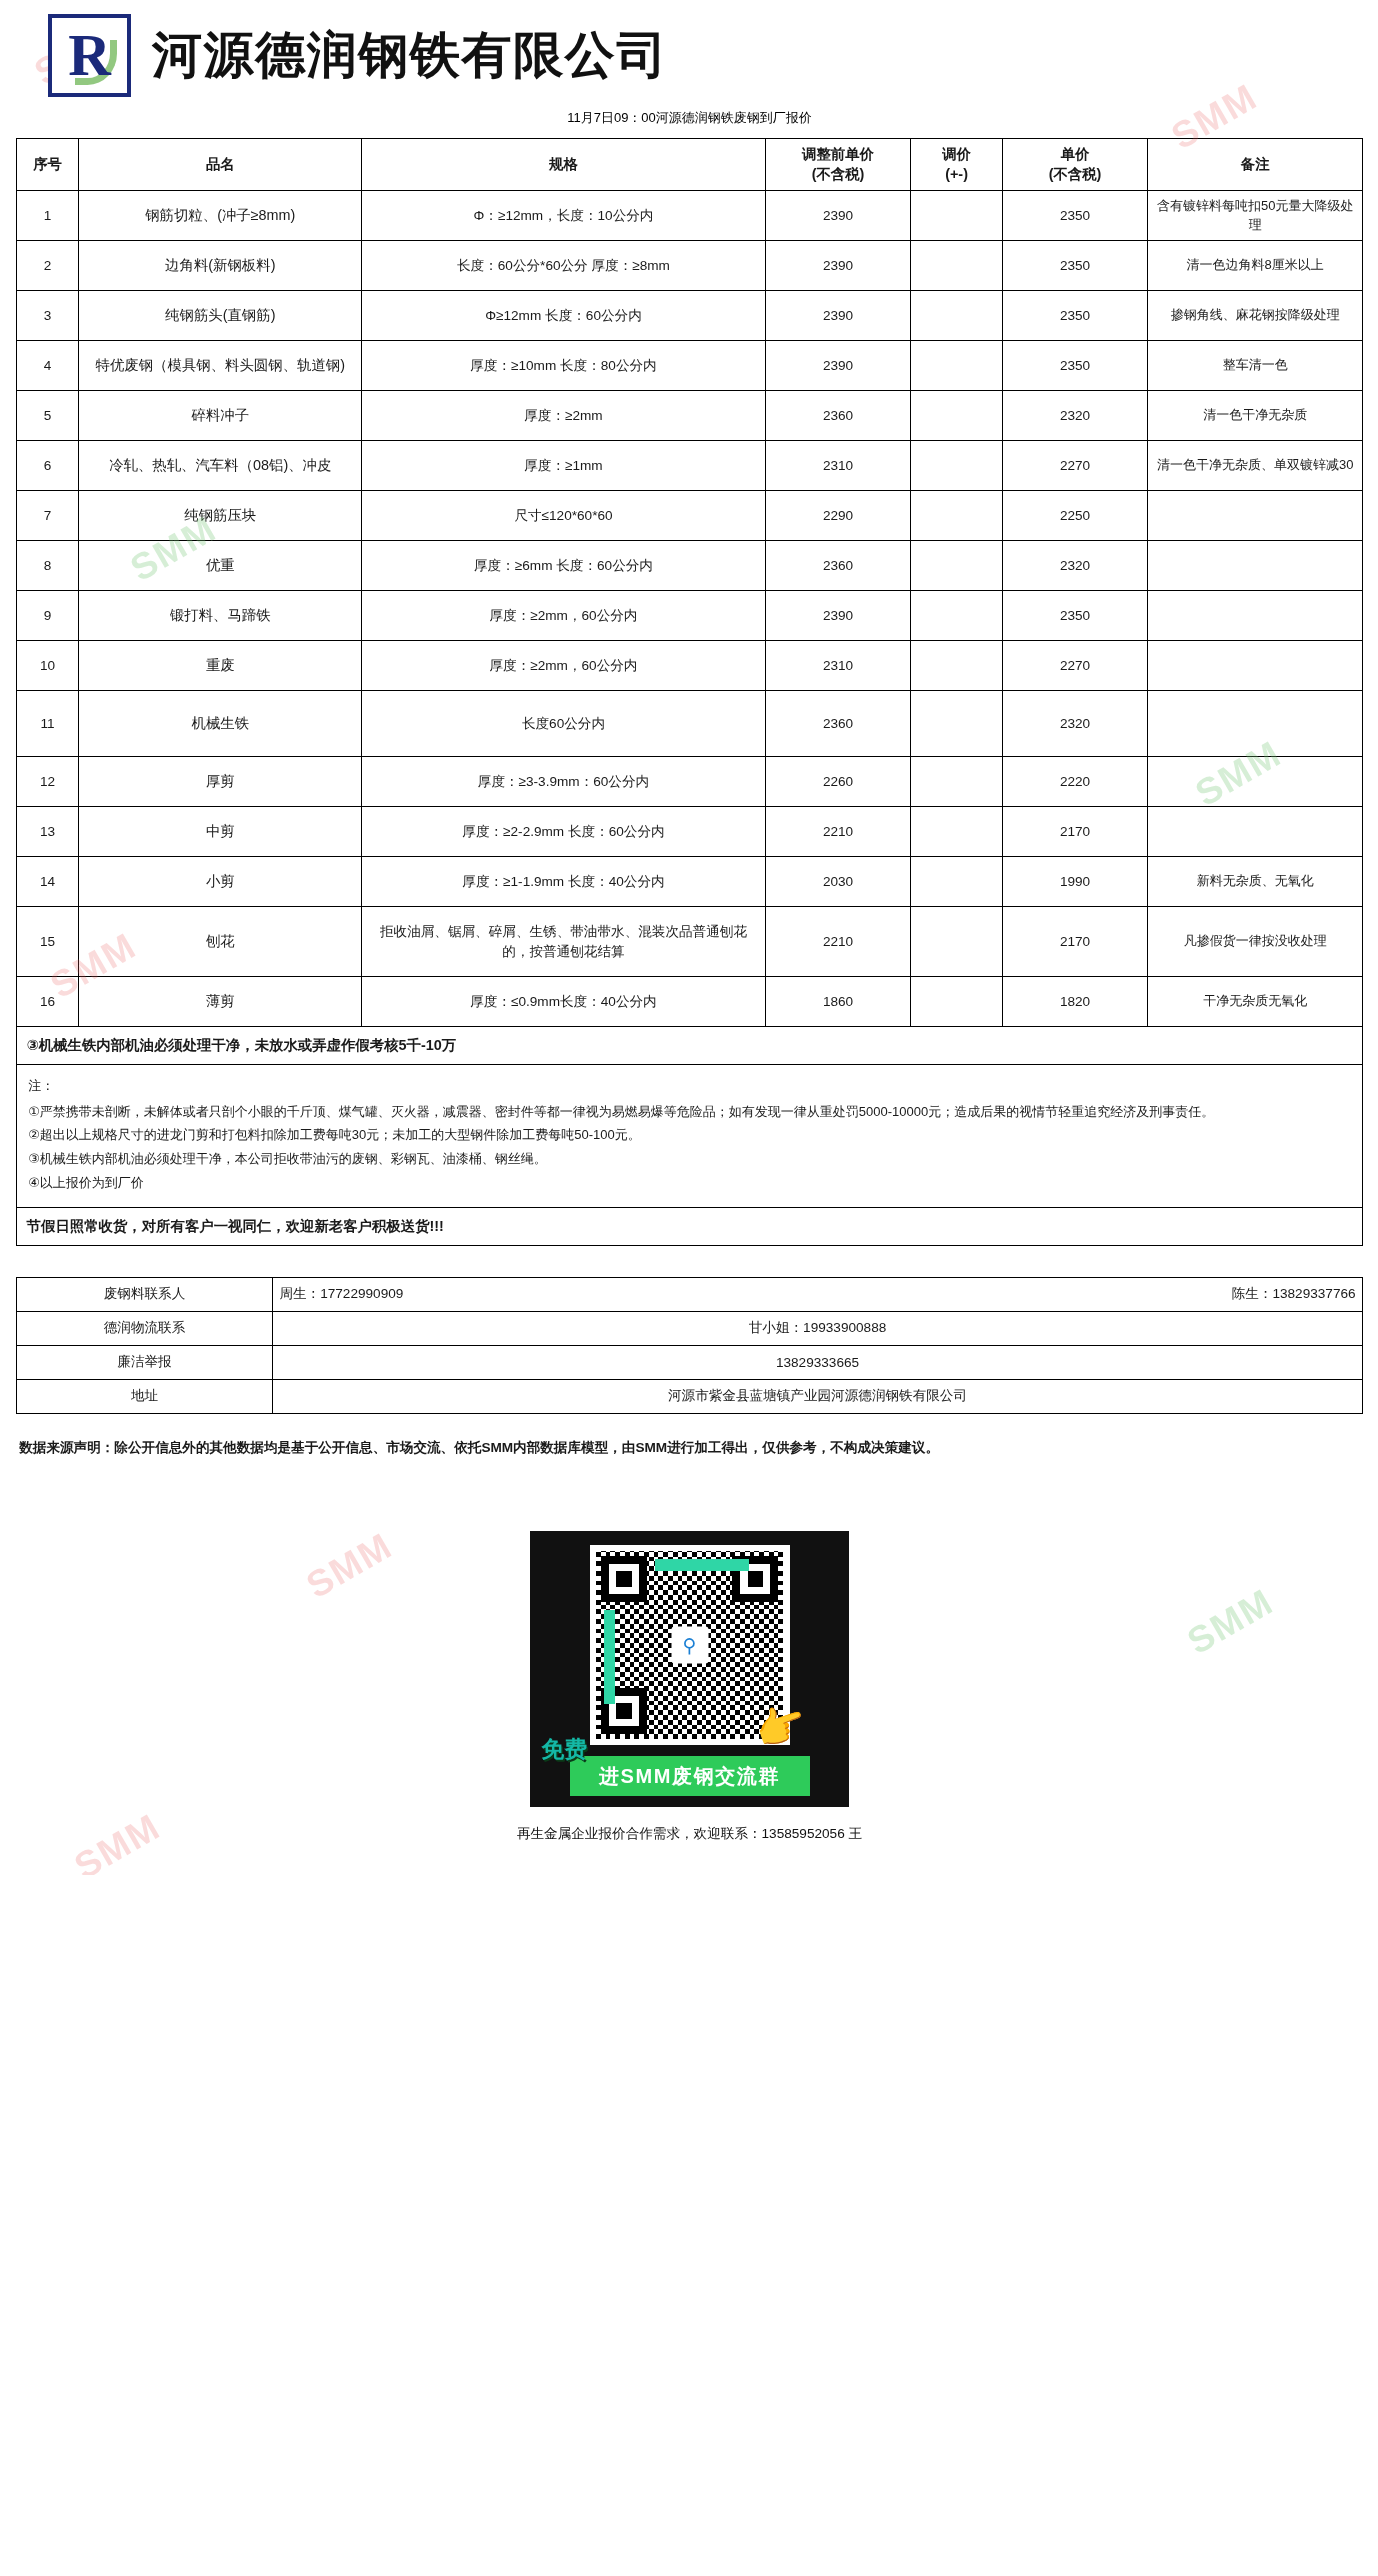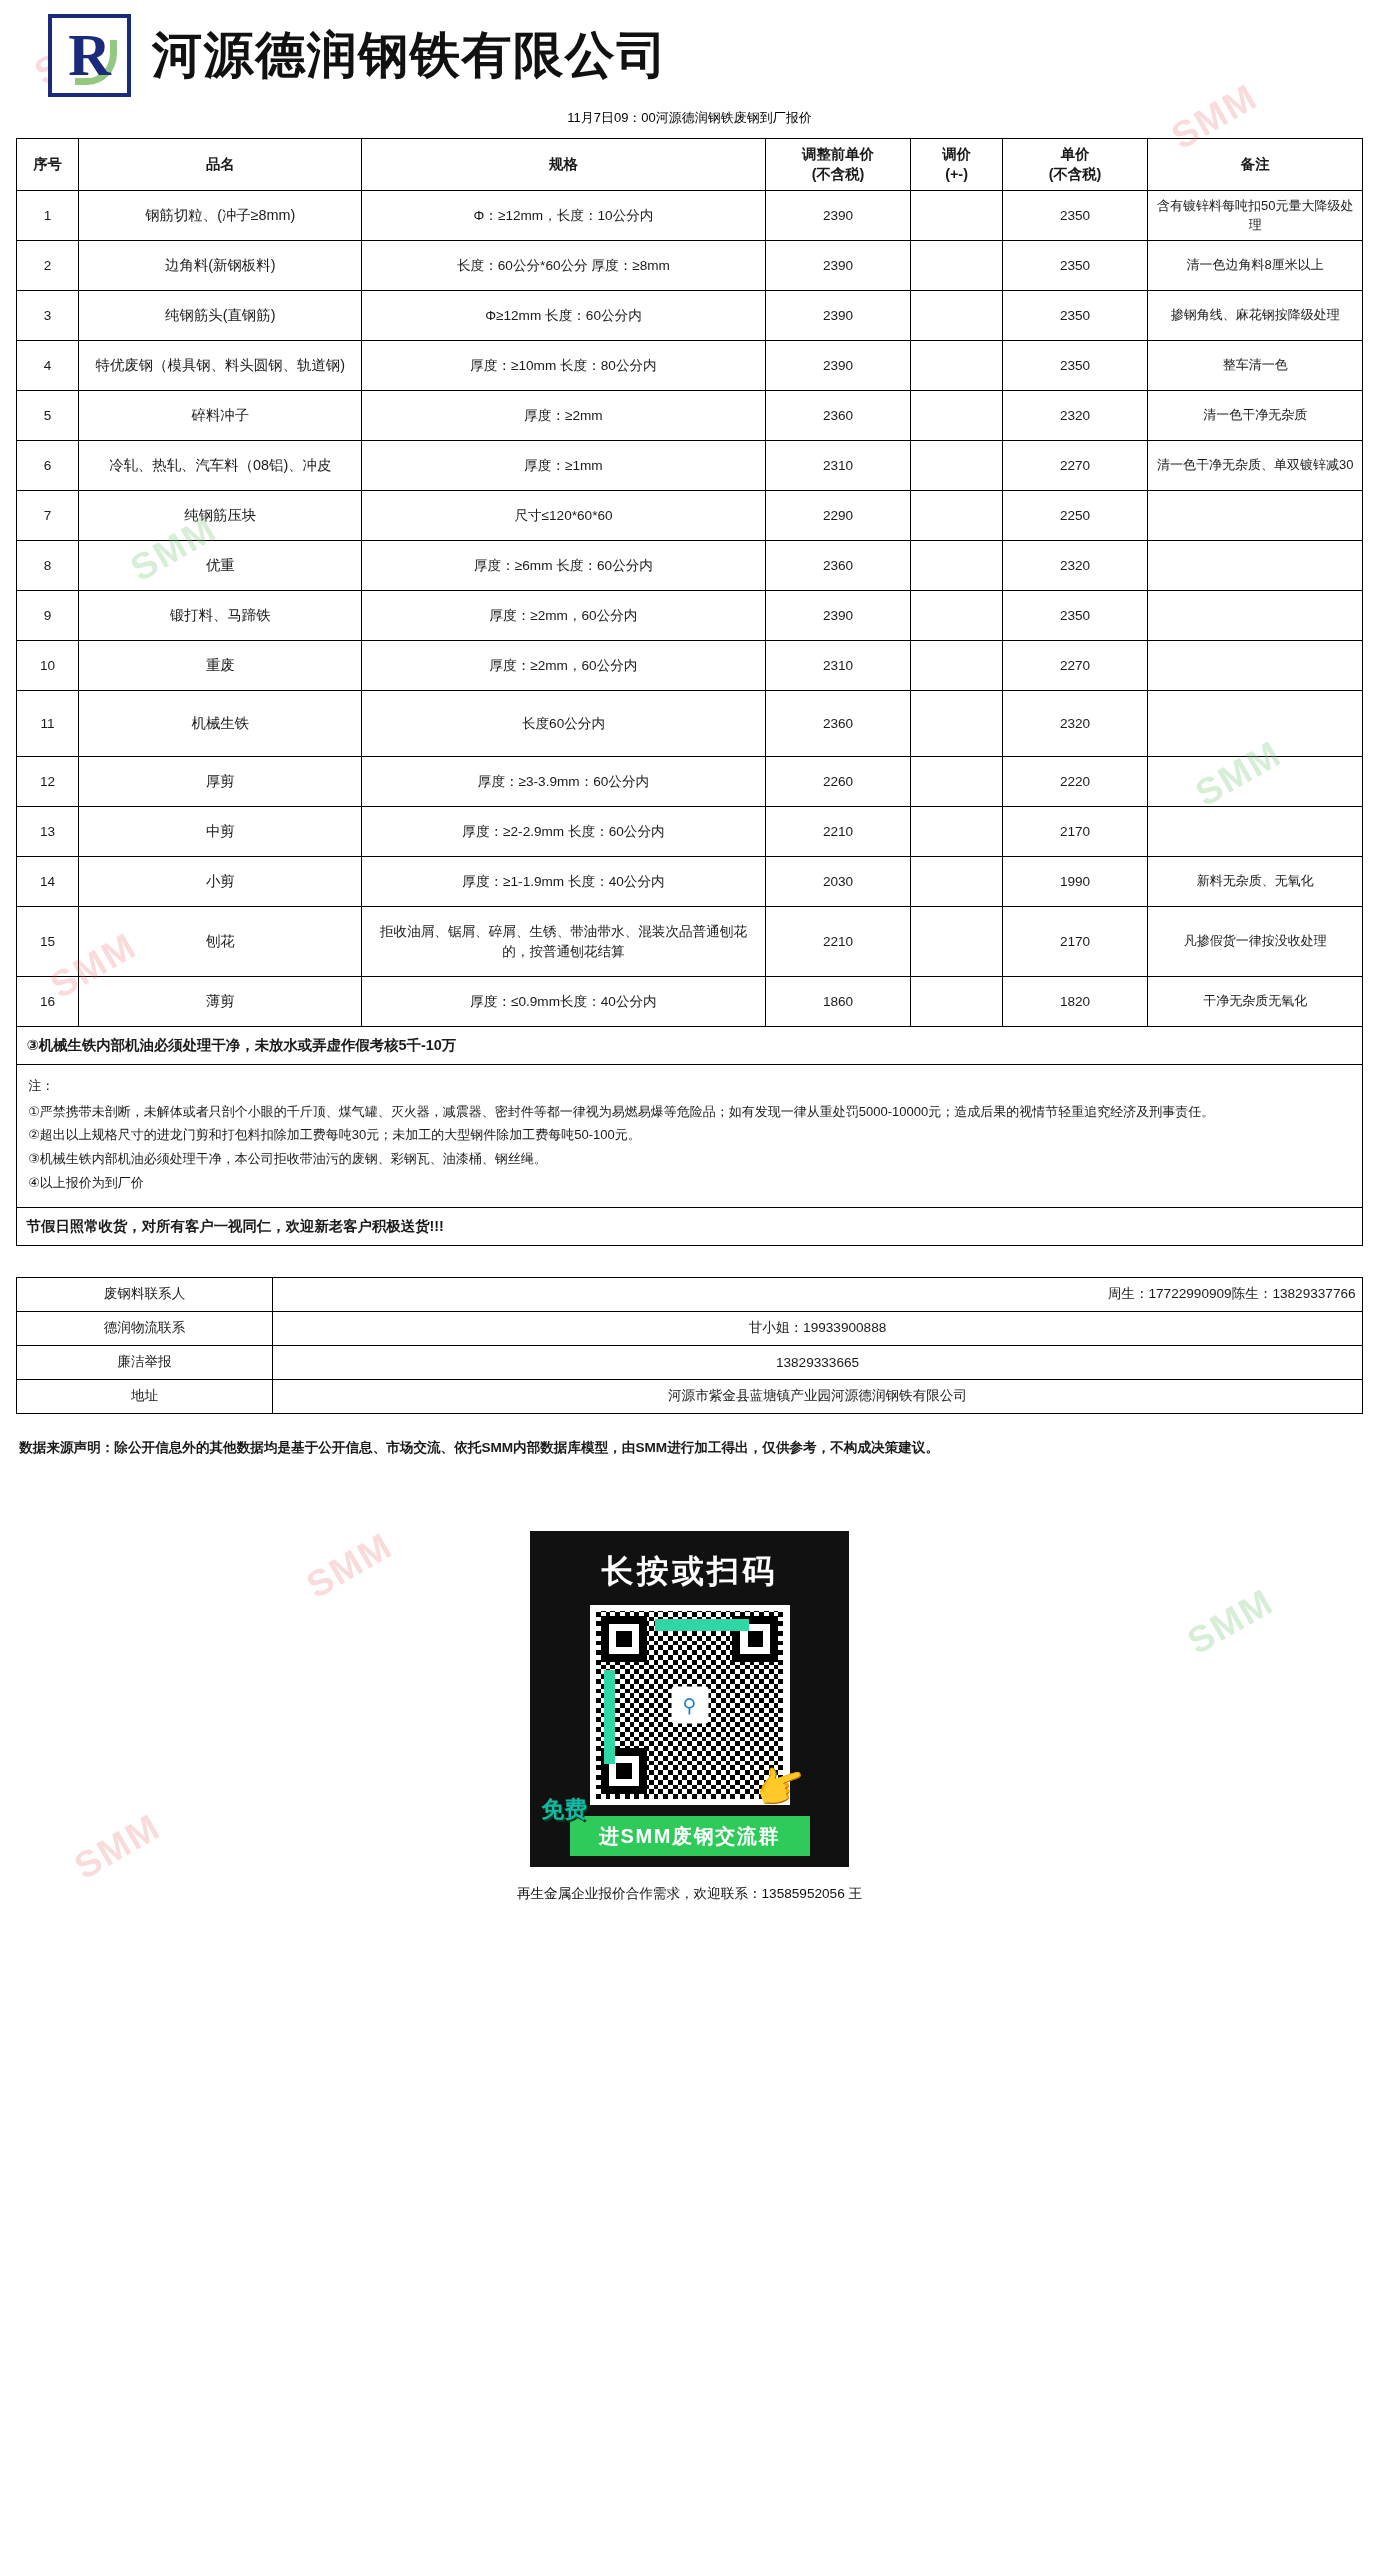--- a/index.html
+++ b/index.html
@@ -111,21 +111,21 @@
   
   .contact-table { border: 0.8px solid #000; border-top: none; margin-top: 31px; }
   .contact-table td {
     border: 0.8px solid #000;
     font-size: 13.6px;
     padding: 7.2px 6.4px;
     text-align: center;
     height: 34px;
   }
   .contact-table td.label { width: 256px; }
-  .contact-pair { display: flex; justify-content: flex-end; }
+  .contact-pair { display: flex; justify-content: space-between; }
 
   
   .disclaimer {
     font-size: 13.6px;
     font-weight: bold;
     line-height: 1.9;
     padding: 21px 3.2px 0 3.2px;
   }
 
   
@@ -465,21 +465,20 @@
       <td class="label">地址</td>
       <td>河源市紫金县蓝塘镇产业园河源德润钢铁有限公司</td>
     </tr>
   </tbody>
     </table>
 
   <div class="disclaimer">数据来源声明：除公开信息外的其他数据均是基于公开信息、市场交流、依托SMM内部数据库模型，由SMM进行加工得出，仅供参考，不构成决策建议。</div>
 
   <div class="qr-wrap">
     <div class="qr-card">
-      <div class="qr-head">长按或扫码</div>
       <div class="qr-box">
         <div class="qr-grid">
           <div class="qr-eye tl">
               <i></i>
             </div>
           <div class="qr-eye tr">
               <i></i>
             </div>
           <div class="qr-eye bl">
               <i></i>

